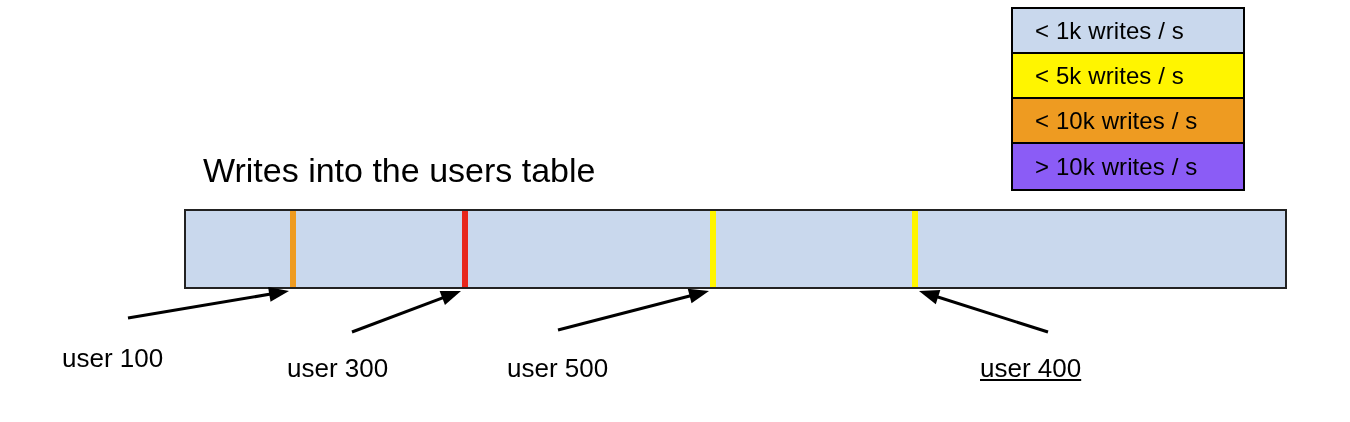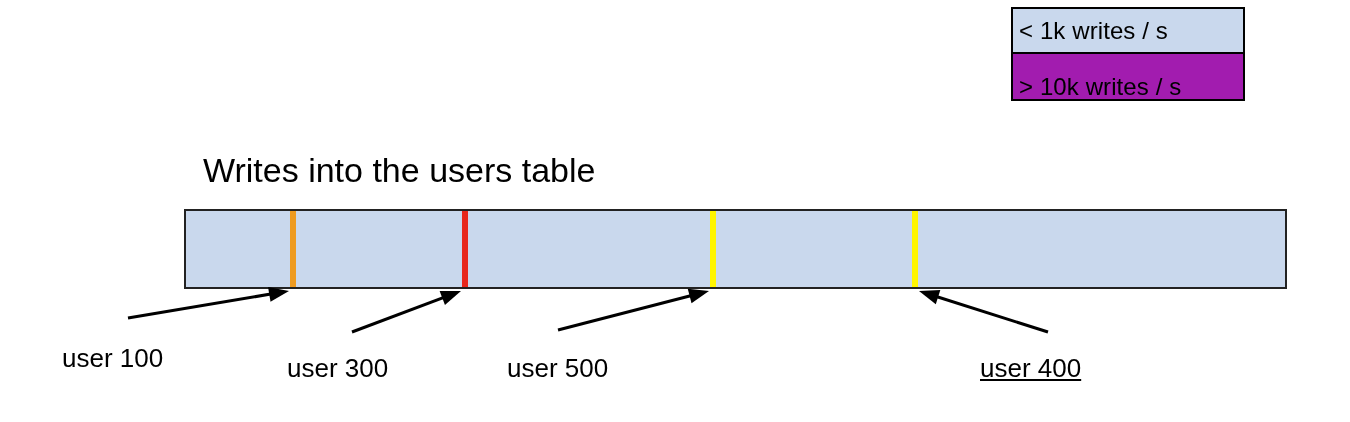--- a/index.html
+++ b/index.html
@@ -23,21 +23,21 @@
     top: 7px;
     width: 234px;
     border: 2px solid #000000;
     box-sizing: border-box;
   }
   .legend-row {
     height: 45px;
     box-sizing: border-box;
     display: flex;
     align-items: center;
-    padding-left: 6px;
+    padding-left: 22px;
     font-size: 24px;
     line-height: 1;
     letter-spacing: 0.1px;
     border-bottom: 2px solid #000000;
   }
   .legend-row:last-child {
     border-bottom: none;
   }
 
   
@@ -90,21 +90,27 @@
     margin-left: 12px;
   }
 </style>
 </head>
 <body>
 
 <div id="legend">
     <div class="legend-row" style="background: rgb(201, 216, 237);">
       <span>&lt; 1k writes / s</span>
     </div>
-    <div class="legend-row" style="background: #a21caf; align-items: flex-end;">
+    <div class="legend-row" style="background: rgb(255, 245, 0);">
+      <span>&lt; 5k writes / s</span>
+    </div>
+    <div class="legend-row" style="background: rgb(238, 155, 33);">
+      <span>&lt; 10k writes / s</span>
+    </div>
+    <div class="legend-row" style="background: #8b5cf6;">
       <span>&gt; 10k writes / s</span>
     </div>
   </div>
 
 <div id="chart-title">Writes into the users table</div>
 
 <div id="bar">
   <div class="bar-fill" style="background: rgb(201, 216, 237);"></div>
 <div class="bar-stripe" style="background: rgb(238, 155, 33); left: 104px;"></div>
     <div class="bar-stripe" style="background: rgb(232, 39, 28); left: 276px;"></div>

